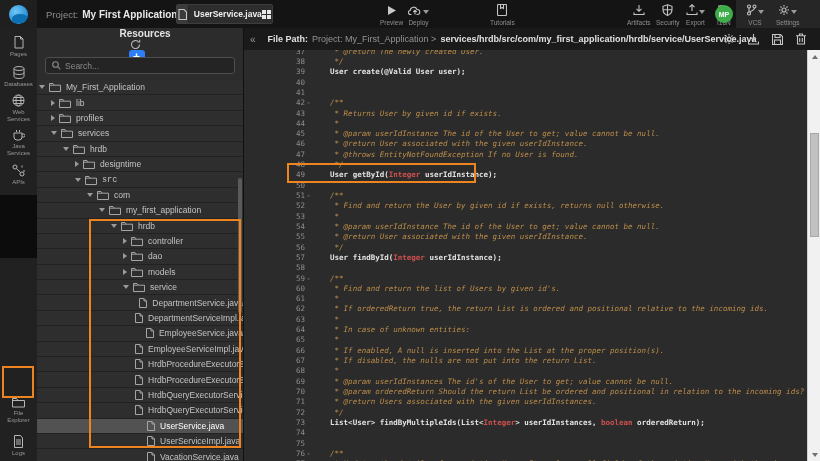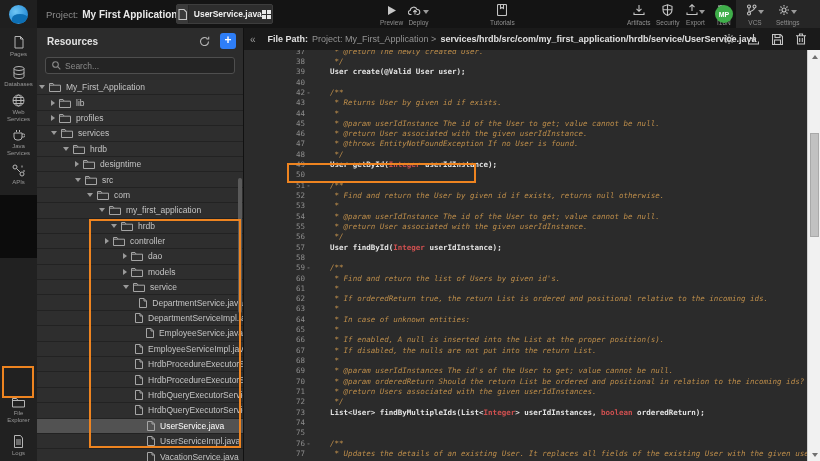--- a/index.html
+++ b/index.html
@@ -29,21 +29,21 @@
 
   
   #rail { position:absolute; left:0; top:28px; width:37px; height:433px; background:#212121; z-index:20; }
   #rail-dark-seg { position:absolute; left:0; top:167px; width:37px; height:63px; background:#0c0c0c; }
   .rail-item { position:absolute; left:0; width:37px; display:flex; flex-direction:column; align-items:center; gap:2px; }
   .rail-lbl { color:#989898; font-size:6px; line-height:7px; text-align:center; }
   svg.ric { stroke:#b5b5b5; fill:none; stroke-width:1; }
 
   
   #resources { position:absolute; left:37px; top:28px; width:206px; height:433px; background:#2c2c2c; z-index:10; }
-  #res-header { position:absolute; left:0; top:0; width:206px; height:26px; display:flex; align-items:center; }
+  #res-header { position:absolute; left:0; top:0; width:206px; height:26px; display:flex; align-items:center;flex-direction:column; }
   #res-title { color:#e2e2e2; font-size:10px; font-weight:bold; margin-left:10px; flex:1; }
   #refresh-btn { width:14px; height:14px; margin-right:9px; display:flex; align-items:center; justify-content:center; }
   #plus-btn { width:16px; height:16px; margin-right:7px; background:#2e7ef7; border-radius:3px; color:#fff; font-size:12px; line-height:14px; text-align:center; font-weight:bold; }
   #search-wrap { position:absolute; left:8px; top:29px; width:190px; height:17px; background:#242424; border:1px solid #4e4e4e; border-radius:3px; display:flex; align-items:center; }
   #search-input { background:transparent; border:none; outline:none; color:#9a9a9a; font-size:8.5px; width:150px; font-family:"Liberation Sans",sans-serif; }
   #search-input::placeholder { color:#8a8a8a; }
   #tree { position:absolute; left:0; top:52px; width:206px; }
   .tree-row { position:relative; width:206px; height:15.4px; background:#2e2e2e; border-bottom:1px solid #222222; display:flex; align-items:center; color:#c4c4c4; font-size:8.5px; white-space:nowrap; overflow:hidden; }
   .tree-row.sel { background:#525252; color:#ffffff; }
   .tw { display:inline-block; }
@@ -337,21 +337,21 @@
         <div class="tree-row" style="padding-left: 38px;">
           <span class="caret-t caret-closed"></span>
           <span class="tree-ic">
             <svg width="12" height="10" viewBox="0 0 12 10" fill="none" stroke="#a5a5a5" stroke-width="1">
               <path d="M.5 1.5h3.5l1.2 1.7h6.3v6.3H.5z"></path>
               <path d="M.5 3.2h4.7"></path>
             </svg>
           </span>
           <span>designtime</span>
         </div>
-        <div class="tree-row" style="padding-left: 38px;">
+        <div class="tree-row" style="padding-left: 38px; font-family: Liberation Mono, monospace;">
           <span class="caret-t caret-open"></span>
           <span class="tree-ic">
             <svg width="12" height="10" viewBox="0 0 12 10" fill="none" stroke="#a5a5a5" stroke-width="1">
               <path d="M.5 1.5h3.5l1.2 1.7h6.3v6.3H.5z"></path>
               <path d="M.5 3.2h4.7"></path>
             </svg>
           </span>
           <span>src</span>
         </div>
         <div class="tree-row" style="padding-left: 50px;">
@@ -377,21 +377,21 @@
         <div class="tree-row" style="padding-left: 74px;">
           <span class="caret-t caret-open"></span>
           <span class="tree-ic">
             <svg width="12" height="10" viewBox="0 0 12 10" fill="none" stroke="#a5a5a5" stroke-width="1">
               <path d="M.5 1.5h3.5l1.2 1.7h6.3v6.3H.5z"></path>
               <path d="M.5 3.2h4.7"></path>
             </svg>
           </span>
           <span>hrdb</span>
         </div>
-        <div class="tree-row" style="padding-left: 68px;">
+        <div class="tree-row" style="padding-left: 86px;">
           <span class="caret-t caret-closed"></span>
           <span class="tree-ic">
             <svg width="12" height="10" viewBox="0 0 12 10" fill="none" stroke="#a5a5a5" stroke-width="1">
               <path d="M.5 1.5h3.5l1.2 1.7h6.3v6.3H.5z"></path>
               <path d="M.5 3.2h4.7"></path>
             </svg>
           </span>
           <span>controller</span>
         </div>
         <div class="tree-row" style="padding-left: 86px;">
@@ -581,20 +581,25 @@
             <span class="ln">39</span>
             <span class="fold"></span>
             <span class="ct"><span class="tok-p">    User create(@Valid User user);</span></span>
           </div>
           <div class="code-line">
             <span class="ln">40</span>
             <span class="fold"></span>
             <span class="ct"></span>
           </div>
           <div class="code-line">
+            <span class="ln">41</span>
+            <span class="fold"></span>
+            <span class="ct"></span>
+          </div>
+          <div class="code-line">
             <span class="ln">42</span>
             <span class="fold">-</span>
             <span class="ct"><span class="tok-c">    /**</span></span>
           </div>
           <div class="code-line">
             <span class="ln">43</span>
             <span class="fold"></span>
             <span class="ct"><span class="tok-c">     * Returns User by given id if exists.</span></span>
           </div>
           <div class="code-line">

